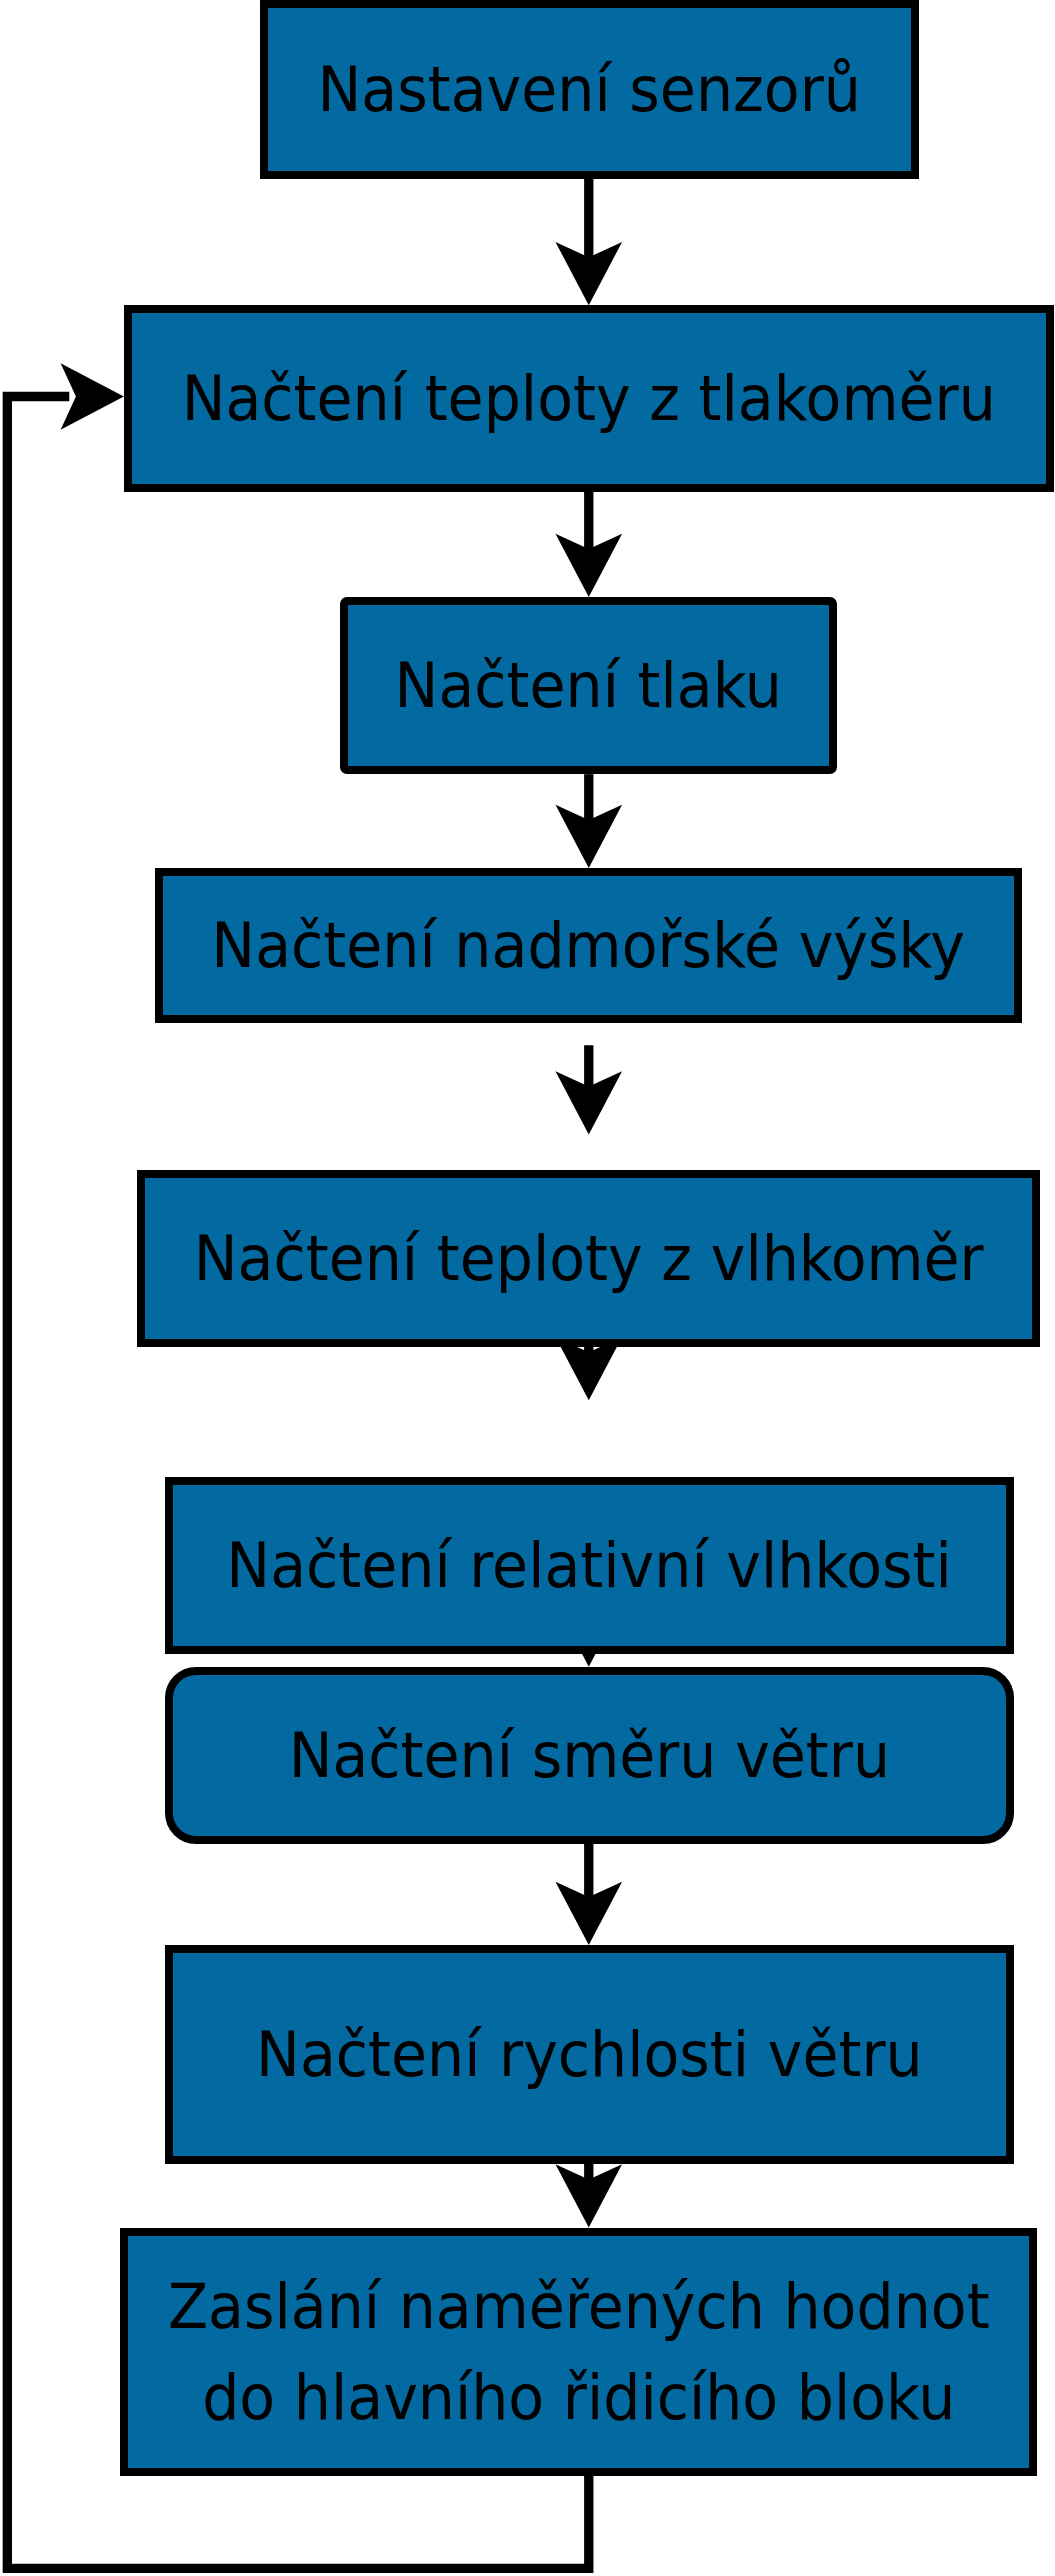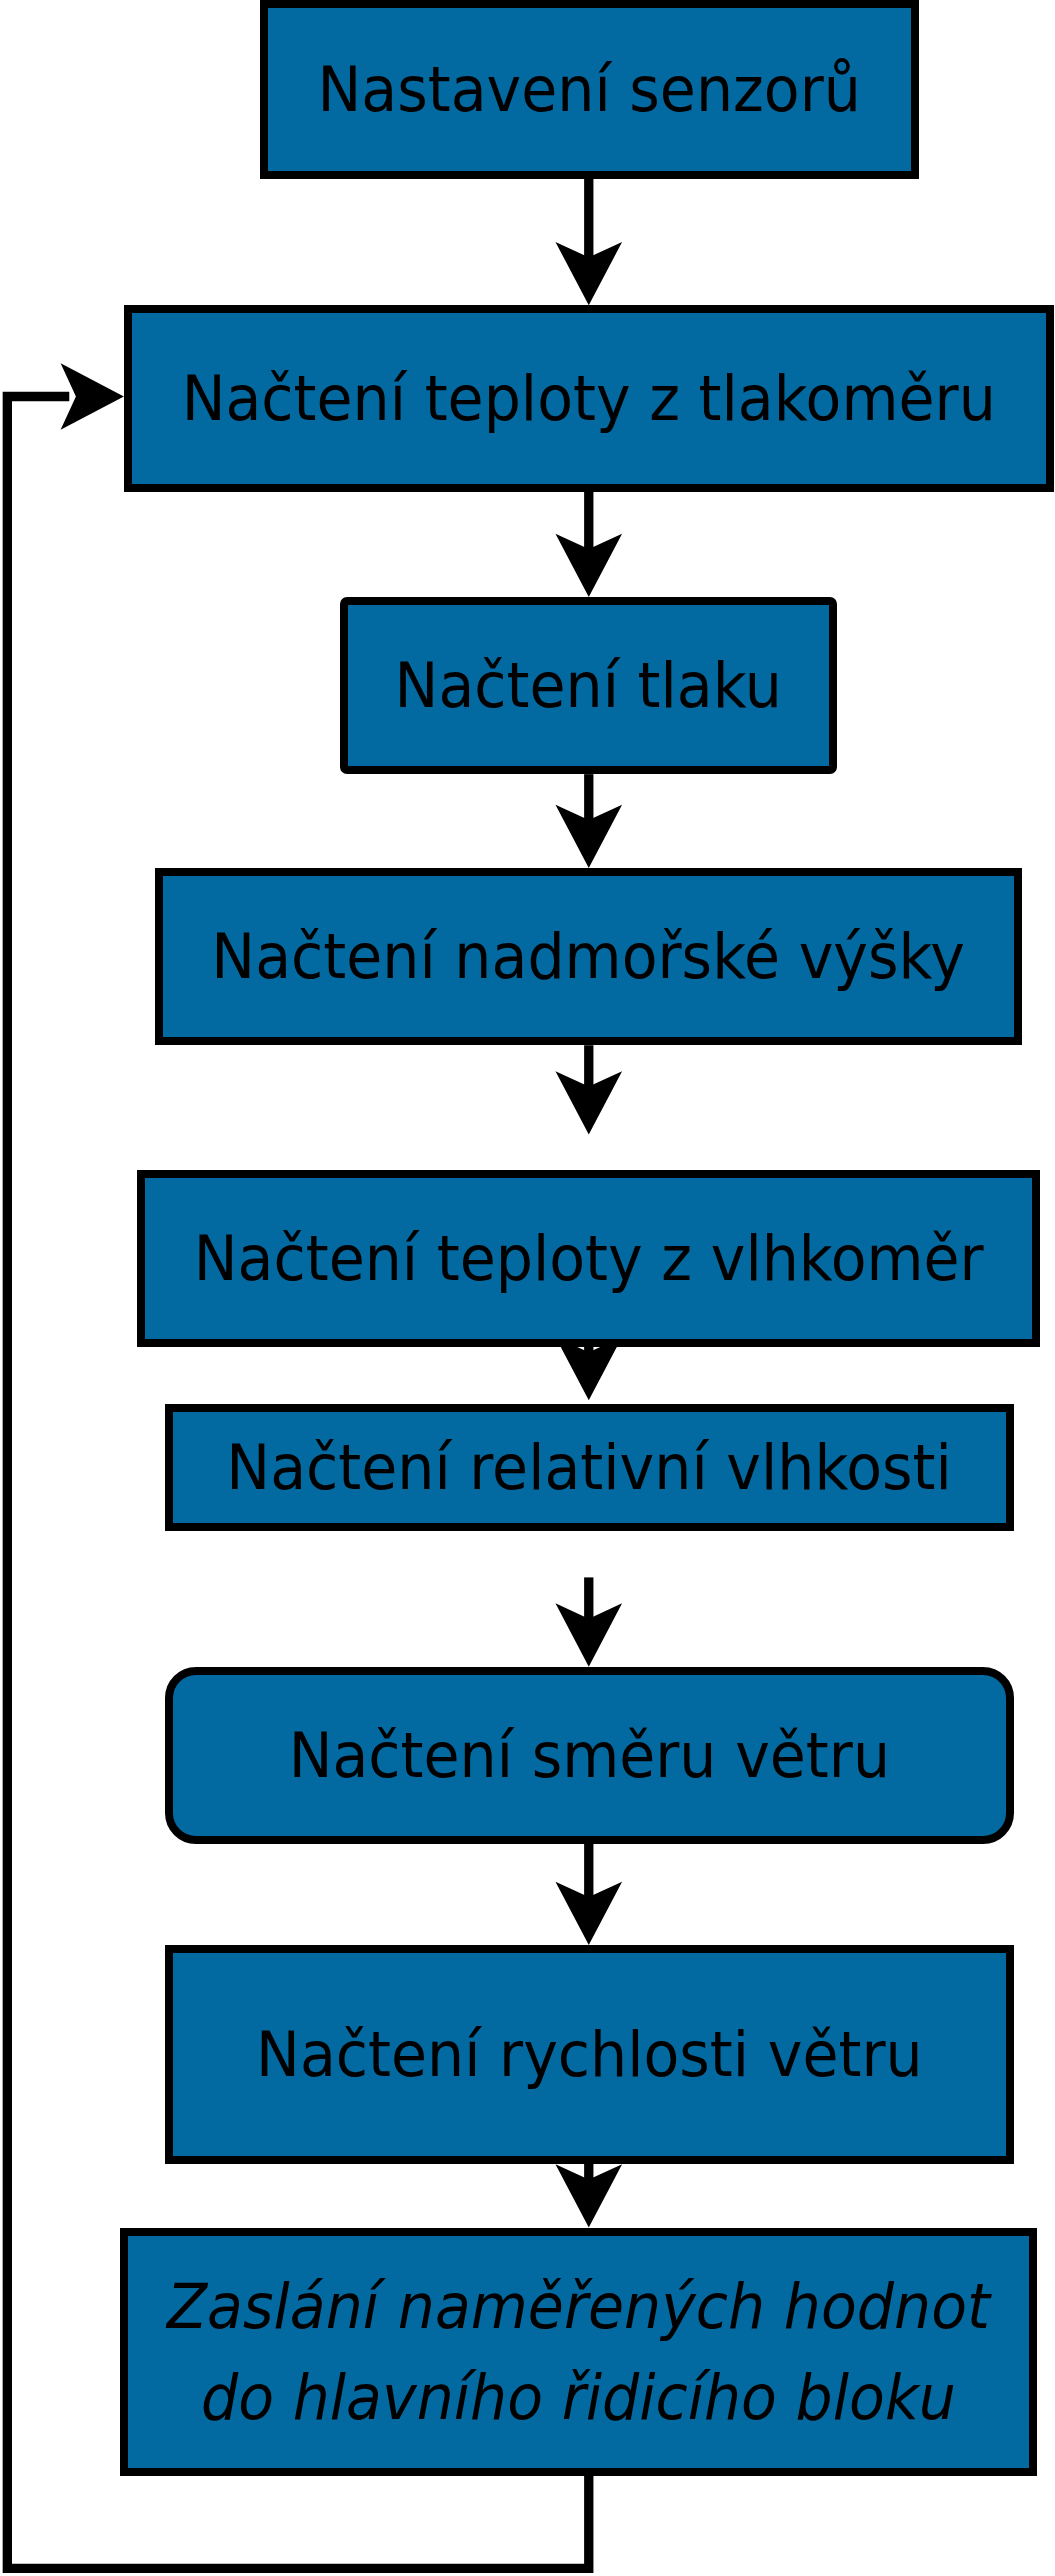--- a/index.html
+++ b/index.html
@@ -41,26 +41,26 @@
     line-height: 1.45;
     color: #000000;
     white-space: pre-line;
     transform: scaleX(0.93);
     transform-origin: center center;
   }
   
   .n0 { left: 260px;  top: 0px;    width: 659px;  height: 179px; }
   .n1 { left: 124px;  top: 305px;  width: 930px; height: 187px; }
   .n2 { left: 340px;  top: 597px;  width: 497px;  height: 177px; border-radius: 7px; }
-  .n3 { left: 155px;  top: 868px; width: 867px; height: 177px; text-align: center; }
+  .n3 { left: 155px;  top: 868px; width: 867px; height: 155px; text-align: center; }
   .n4 { left: 137px;  top: 1170px; width: 903px; height: 177px; }
-  .n5 { left: 165px;  top: 1404px; width: 849px; height: 127px; }
+  .n5 { left: 165px;  top: 1477px; width: 849px; height: 177px; }
   .n6 { left: 165px;  top: 1667px; width: 849px; height: 177px; border-radius: 31px; }
   .n7 { left: 165px;  top: 1945px; width: 849px; height: 219px; }
-  .n8 { left: 120px;  top: 2228px; width: 917px; height: 248px; font-style: italic; }
+  .n8 { left: 120px;  top: 2228px; width: 917px; height: 248px; }
 </style>
 </head>
 <body>
 
 <div class="canvas">
 
   <svg class="edges-layer" viewBox="0 0 1584 3867" xmlns="http://www.w3.org/2000/svg" aria-hidden="true">
 
     <g>
       <path d="M884 266 V392" stroke="#000000" stroke-width="14" fill="none"></path>

